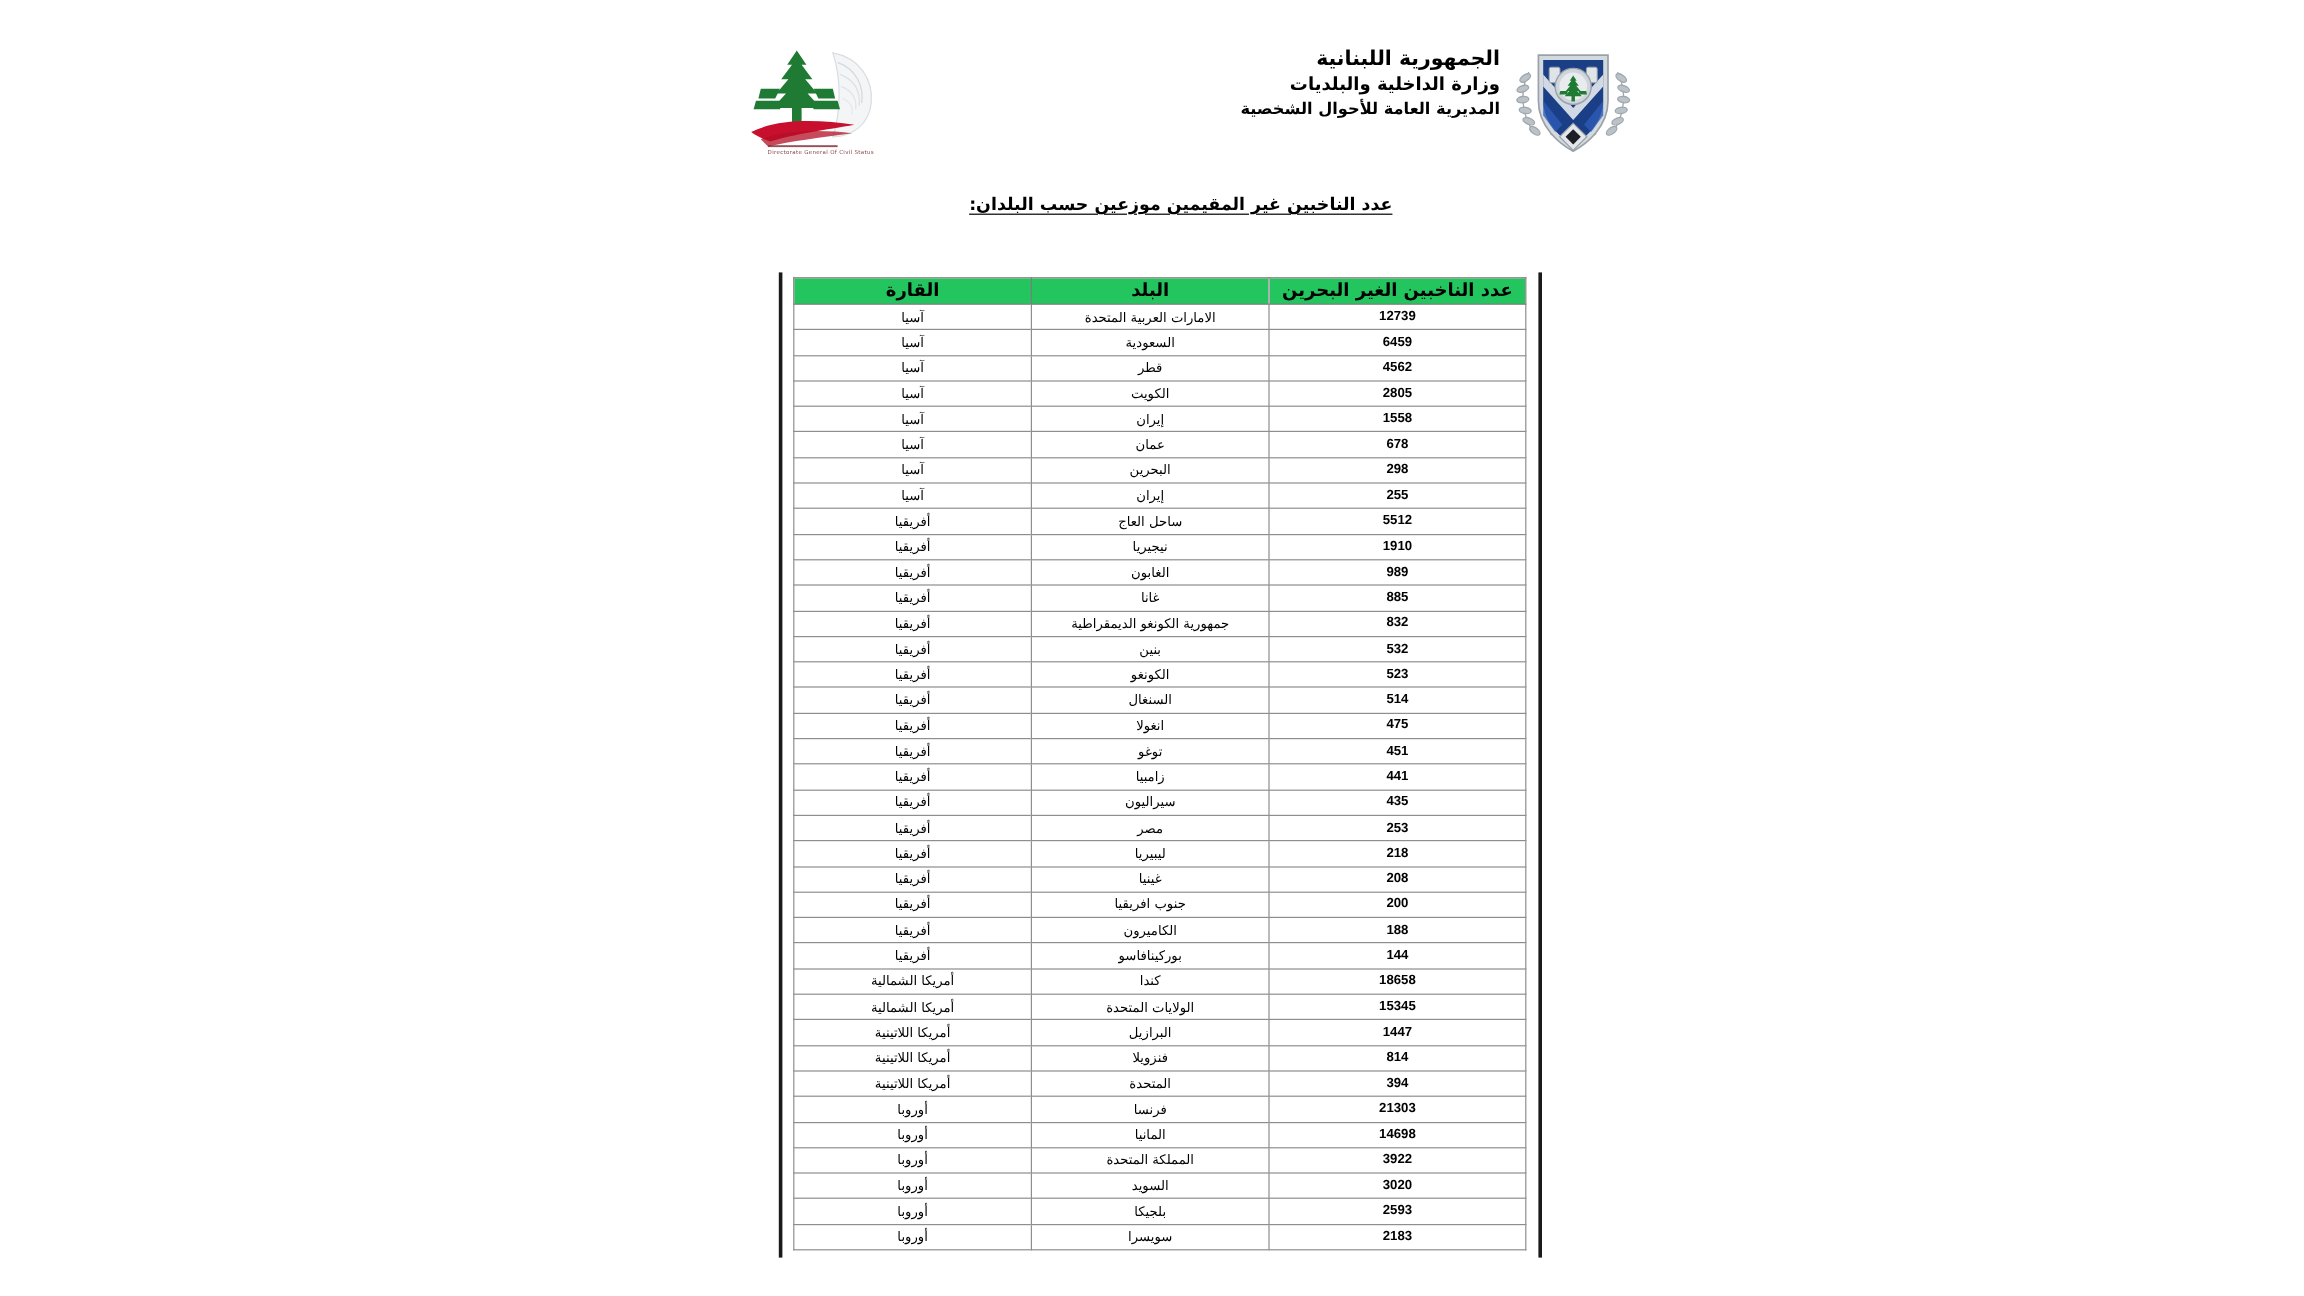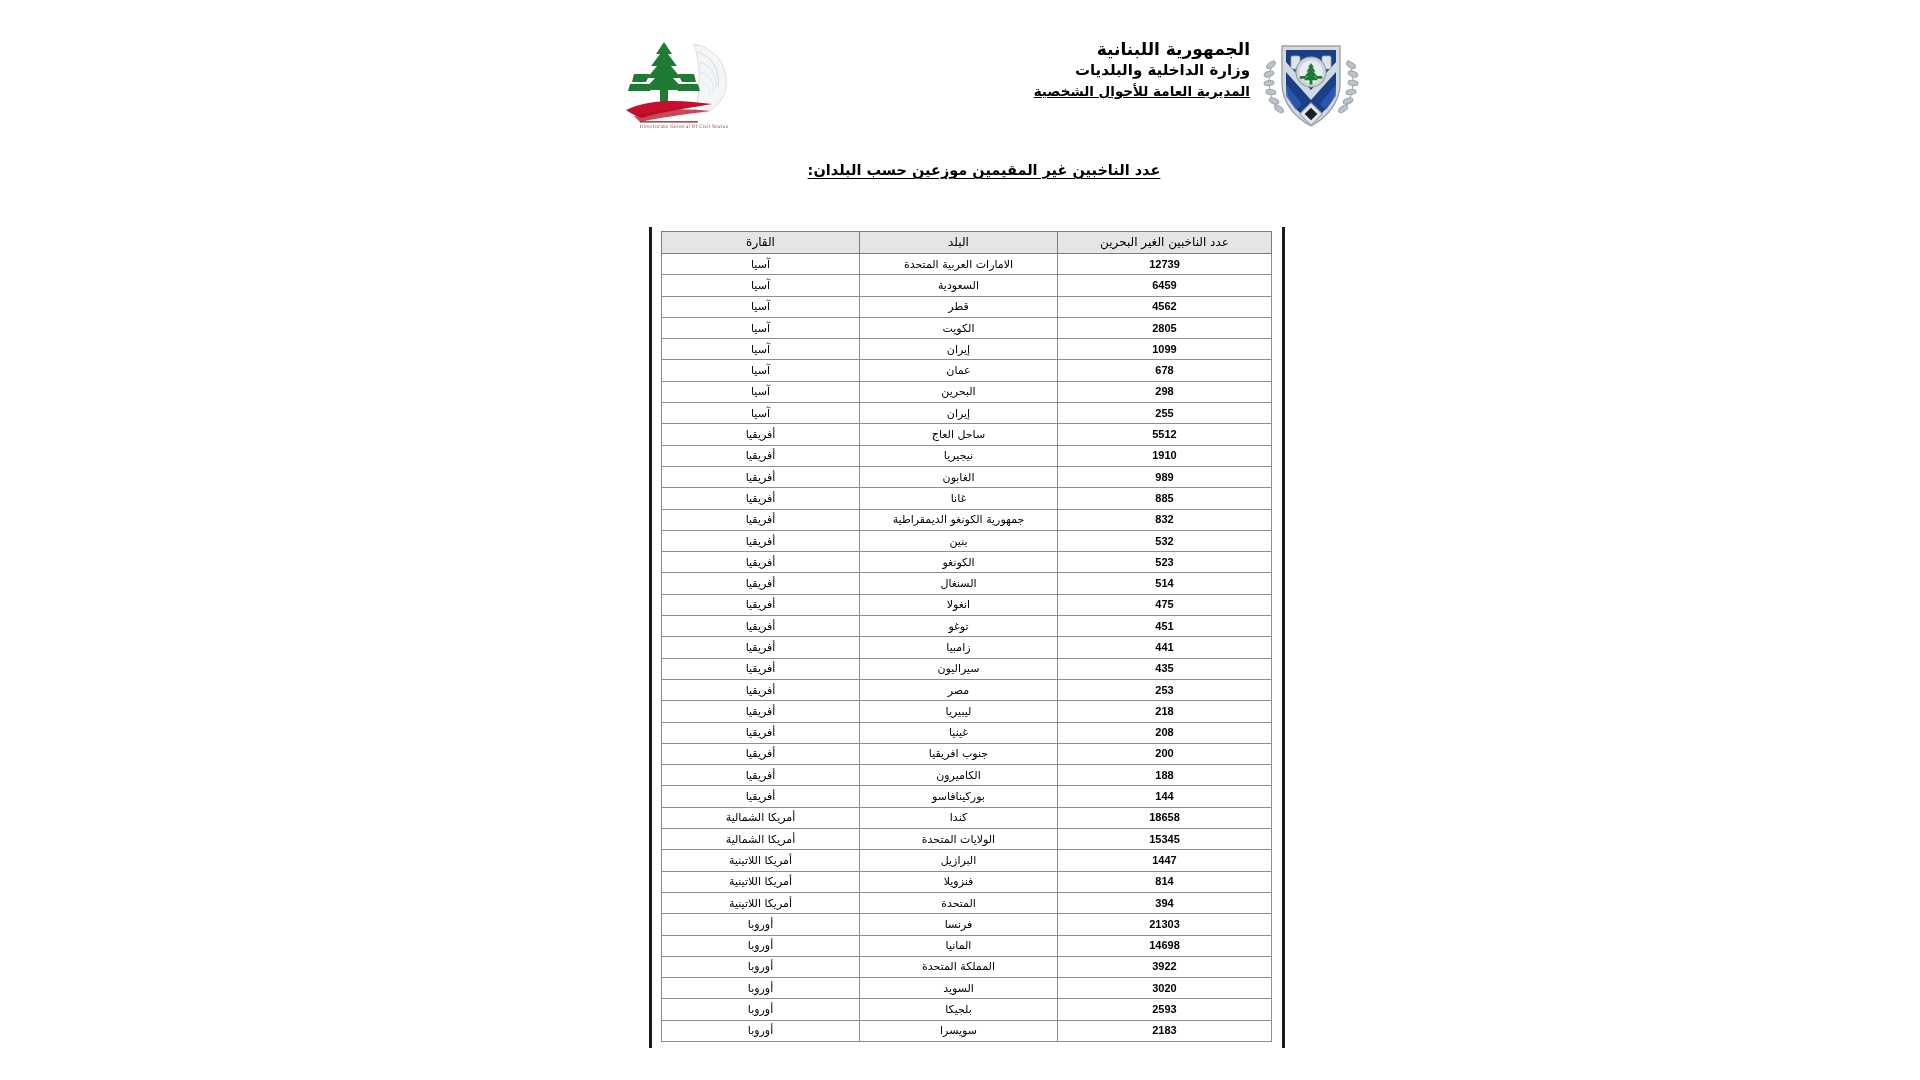--- a/index.html
+++ b/index.html
@@ -75,21 +75,20 @@
   }
   #header-titles .line2 {
     font-size: 15px;
     font-weight: bold;
     line-height: 21px;
   }
   #header-titles .line3 {
     font-size: 13.5px;
     font-weight: bold;
     line-height: 20px;
-    text-decoration: underline;
   }
 
   
   #shield-emblem {
     position: absolute;
     right: 0px;
     top: 0px;
     width: 98px;
     height: 100px;
   }
@@ -145,23 +144,23 @@
     height: 20.3px;
     padding: 0 4px;
     font-size: 11px;
     text-align: center;
     vertical-align: middle;
     line-height: 13px;
     white-space: nowrap;
     overflow: hidden;
   }
   table.report thead th {
-    background: #e5e5e5;
-    font-weight: normal;
-    font-size: 12px;
+    background: #22c55e;
+    font-weight: bold;
+    font-size: 15px;
     height: 21px;
     border-color: #7d7d7d;
   }
   table.report col.col-continent { width: 198px; }
   table.report col.col-country   { width: 198px; }
   table.report col.col-count     { width: 214px; }
 
   td.count-cell {
     font-family: "Liberation Sans", sans-serif;
     font-size: 11.5px;
@@ -313,21 +312,21 @@
             <td class="count-cell">4562</td>
             <td class="country-cell">قطر</td>
             <td class="continent-cell">آسيا</td>
           </tr>
           <tr>
             <td class="count-cell">2805</td>
             <td class="country-cell">الكويت</td>
             <td class="continent-cell">آسيا</td>
           </tr>
           <tr>
-            <td class="count-cell">1099</td>
+            <td class="count-cell">1558</td>
             <td class="country-cell">إيران</td>
             <td class="continent-cell">آسيا</td>
           </tr>
           <tr>
             <td class="count-cell">678</td>
             <td class="country-cell">عمان</td>
             <td class="continent-cell">آسيا</td>
           </tr>
           <tr>
             <td class="count-cell">298</td>

